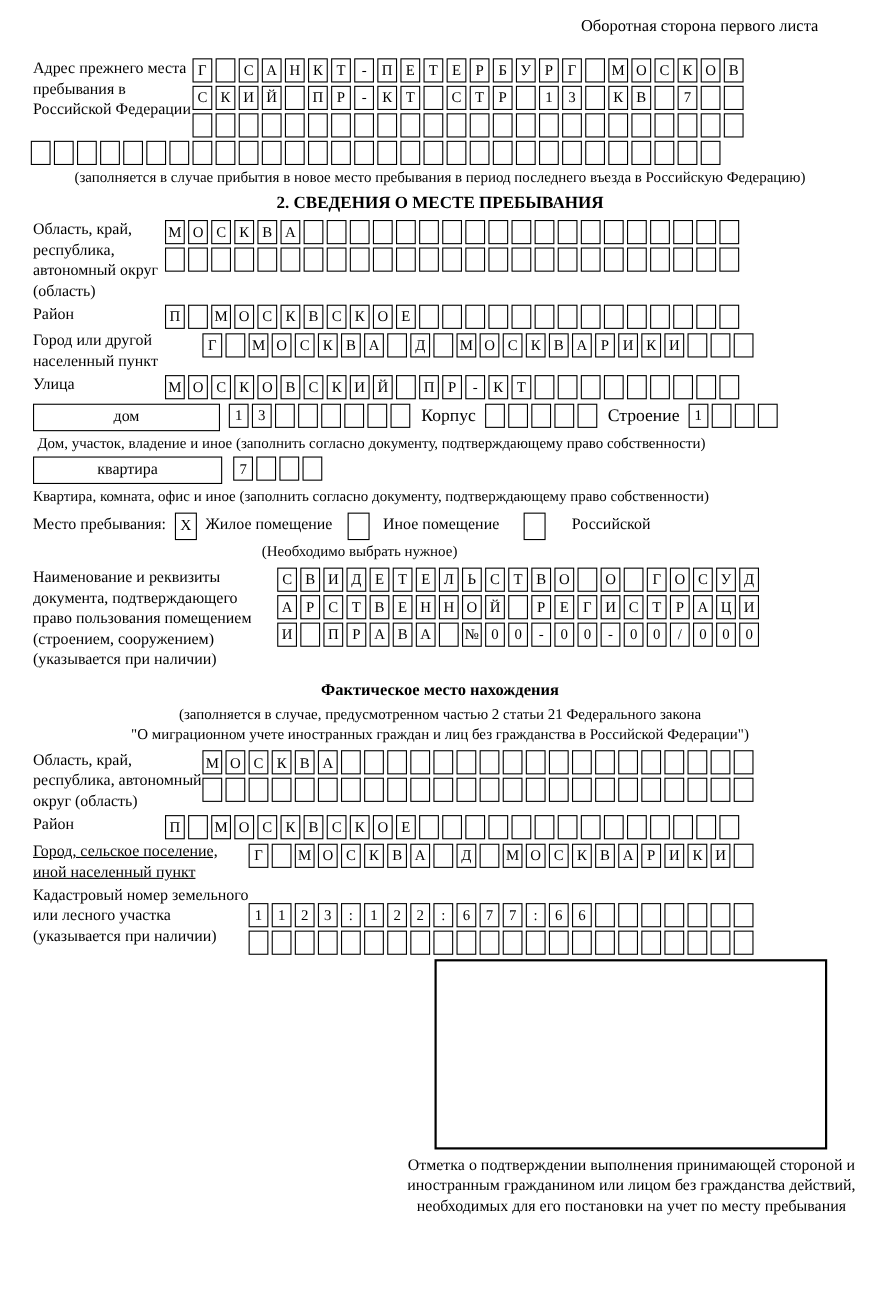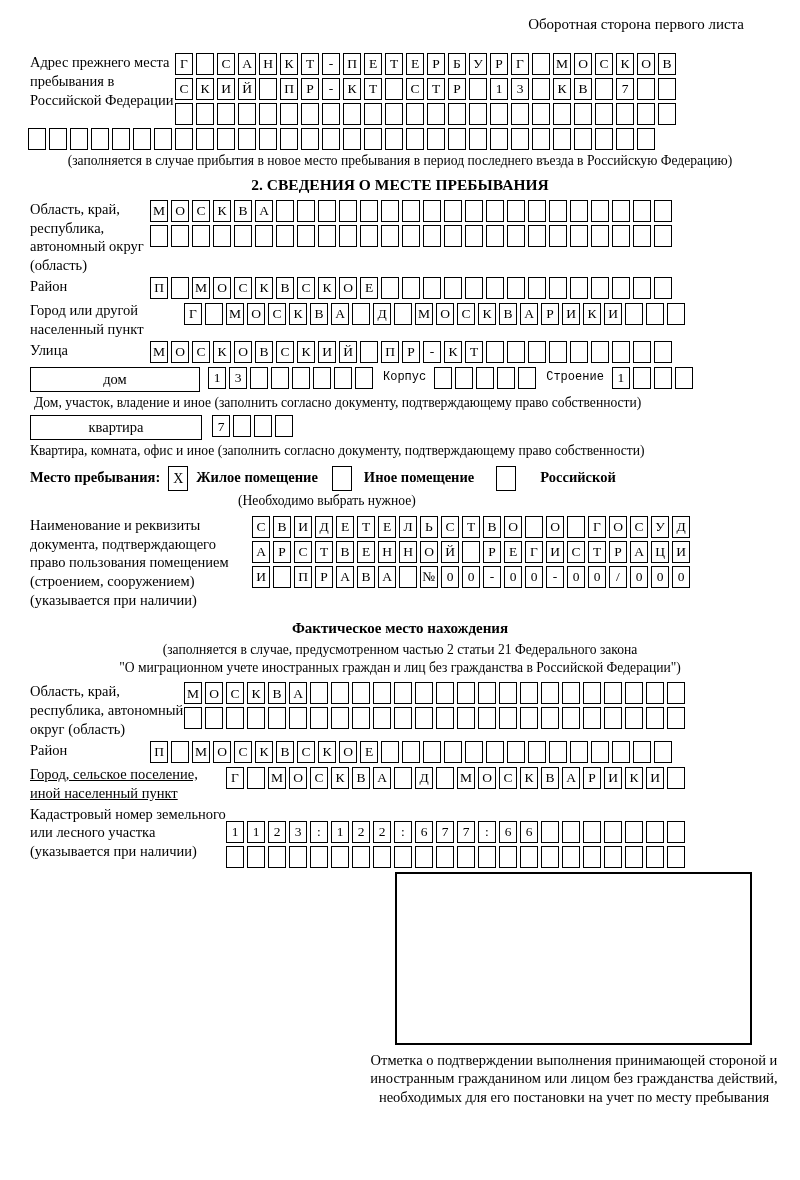--- a/index.html
+++ b/index.html
@@ -26,27 +26,27 @@
   .note { font-size:13.6px; line-height:1.3; }
   .center { text-align:center; }
   .bold { font-weight:bold; }
   .sect-title { font-size:15.5px; }
 
   .writebox {
     border:1.7px solid #000; height:25px; flex:0 0 auto;
     display:flex; align-items:center; justify-content:center;
     font-size:14.5px;
   }
-  .inline-lbl { font-size:12px; padding:3px 8px 0 10px; flex:0 0 auto;font-family:Liberation Mono, monospace; }
+  .inline-lbl { font-size:16px; padding:3px 8px 0 10px; flex:0 0 auto; }
 
   .chk {
     flex:0 0 auto; width:20px; height:25px; border:1.7px solid #000;
     display:flex; align-items:center; justify-content:center; font-size:14px;
   }
-  .chk-lbl { font-size:14.5px; padding-top:3px;font-weight:bold; }
+  .chk-lbl { font-size:14.5px; padding-top:3px; }
 
   .stampbox { border:2px solid #000; width:357px; height:173px; margin-left:395px; margin-top:4px; }
   .stampcap { width:412px; margin-left:368px; text-align:center; font-size:14.5px; line-height:1.3; margin-top:6px; }
 
   .mt2{margin-top:2px;} .mt4{margin-top:4px;} .mt6{margin-top:6px;} .mt10{margin-top:10px;}
 </style>
 </head>
 <body>
 
 <div class="page">

